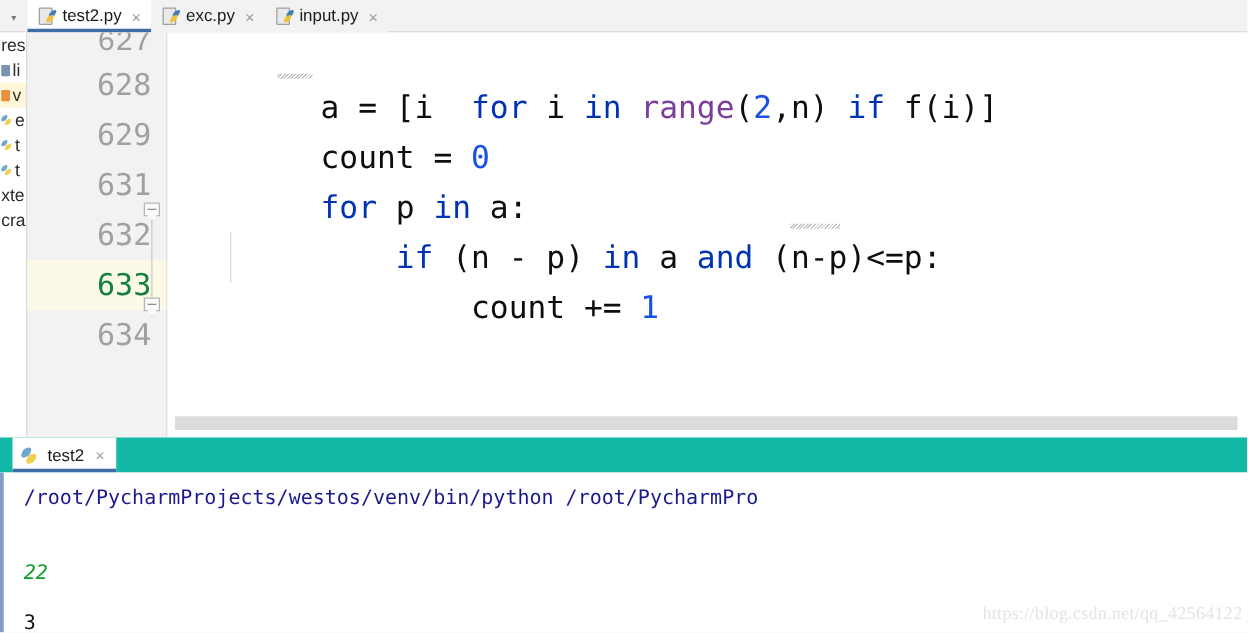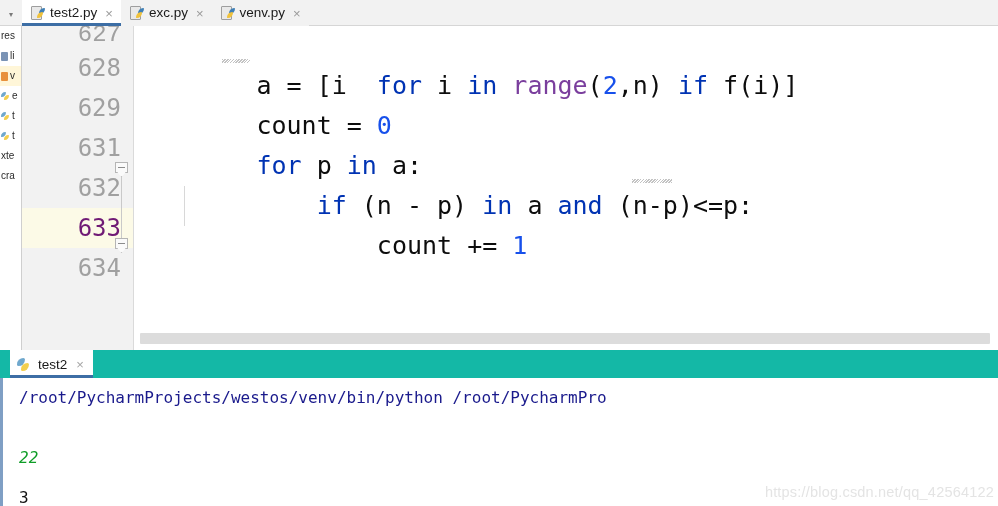--- a/index.html
+++ b/index.html
@@ -149,21 +149,21 @@
   .proj-row.hl { background: #fff6d8; }
   .proj-sq { width: 7px; height: 9px; flex: 0 0 7px; border-radius: 1px; }
   .proj-sq.blue { background: #7a93b5; }
   .proj-sq.orange { background: #e8913c; }
   .proj-mini-py { position: relative; width: 9px; height: 10px; flex: 0 0 9px; }
   .proj-mini-py i {
     position: absolute; width: 5px; height: 5px; border-radius: 5px 1px 5px 1px;
   }
   .proj-mini-py i.a { left:0; top:1px; background:#6fa8cd; }
   .proj-mini-py i.b { left:3px; top:4px; background:#f3cf4e; }
-  .proj-txt { font-size: 10px; line-height: 20px; }
+  .proj-txt { font-size: 14px; line-height: 20px; }
 
   
   .gutter {
     position: absolute;
     left: 22px; top: 0;
     width: 112px;
     height: 324px;
     background: #f2f2f2;
     border-right: 1px solid #dadada;
   }
@@ -171,21 +171,21 @@
     height: 40px;
     position: relative;
     display: flex;
     align-items: center;
     justify-content: flex-end;
     padding-right: 12px;
     color: #a0a0a0;
     font-family: "DejaVu Sans Mono", monospace;
     font-size: 24px;
   }
-  .gutter-line.current { background: #fcfae7; color: #701a75; }
+  .gutter-line.current { background: #fcfae7; color: #15803d; }
 
   
   .foldcol {
     position: absolute;
     left: 112px; top: 0;
     width: 22px; height: 324px;
   }
   .fold-marker {
     position: absolute;
     left: 3px;
@@ -341,21 +341,21 @@
   .out-cmd   { color: #1a1a8c; }
   .out-green { color: #0f9d27; font-style: italic; margin-top: 20px; }
   .out-black { color: #111111; }
 
   .watermark {
     position: absolute;
     right: 4px;
     bottom: 6px;
     font-size: 14.5px;
     color: #e4e4e4;
-    font-family: Liberation Sans, sans-serif;
+    font-family: Liberation Serif, serif;
     letter-spacing: .2px;
     user-select: none;
     margin-left: 20px;
   }
 </style>
 </head>
 <body>
 
 <div id="app">
 
@@ -381,21 +381,21 @@
       <span class="tab-label">exc.py</span>
       <span class="tab-close">×</span>
     </div>
 
     <div class="tab">
       <span class="pyicon">
         <span class="doc"></span>
           <span class="snakeA"></span>
           <span class="snakeB"></span>
       </span>
-      <span class="tab-label">venv.py</span>
+      <span class="tab-label">input.py</span>
       <span class="tab-close">×</span>
     </div>
   </div>
 
   <div class="editor-wrap">
 
     <div class="proj-sliver">
       <div class="proj-row">
         <span class="proj-txt">res</span>
       </div>

